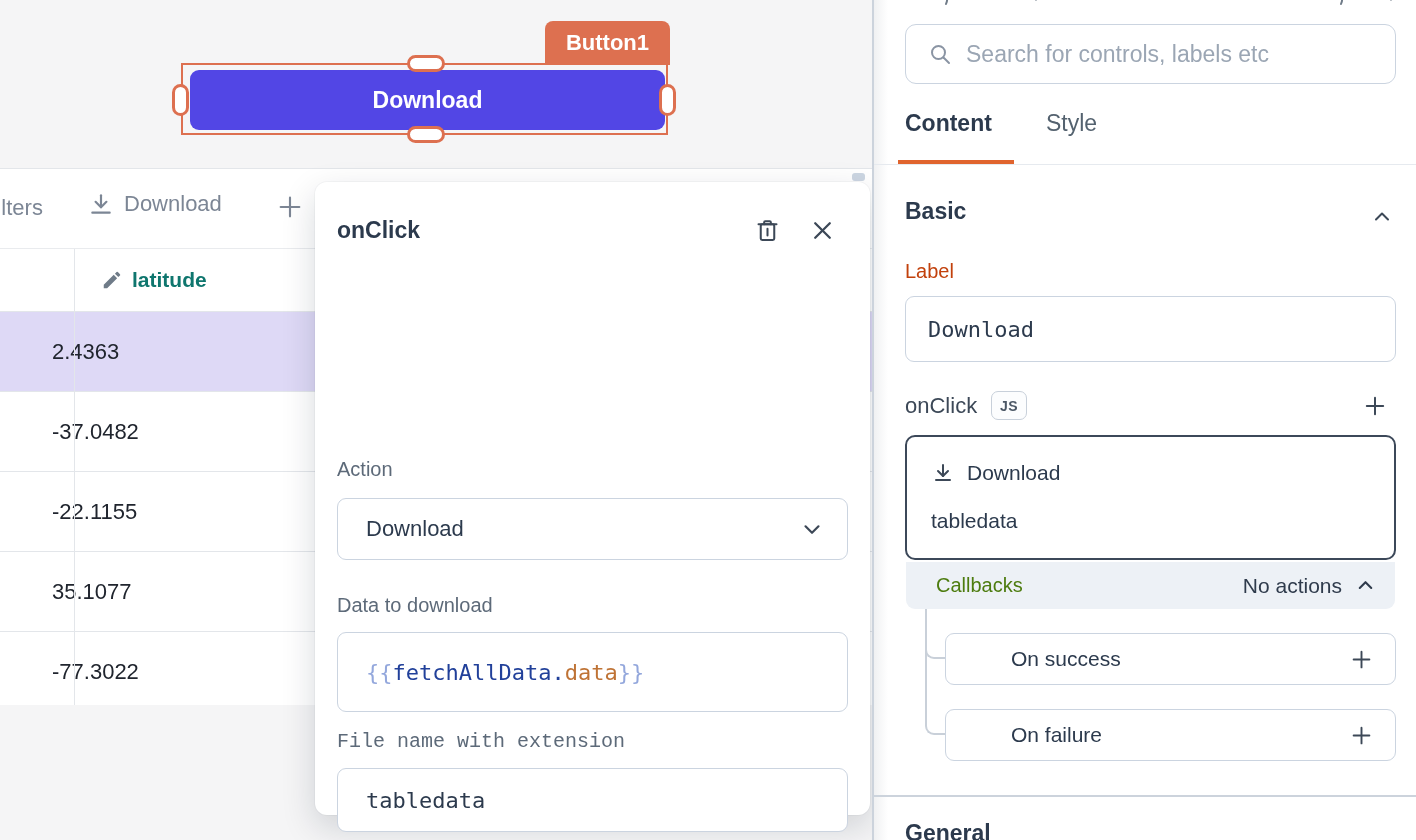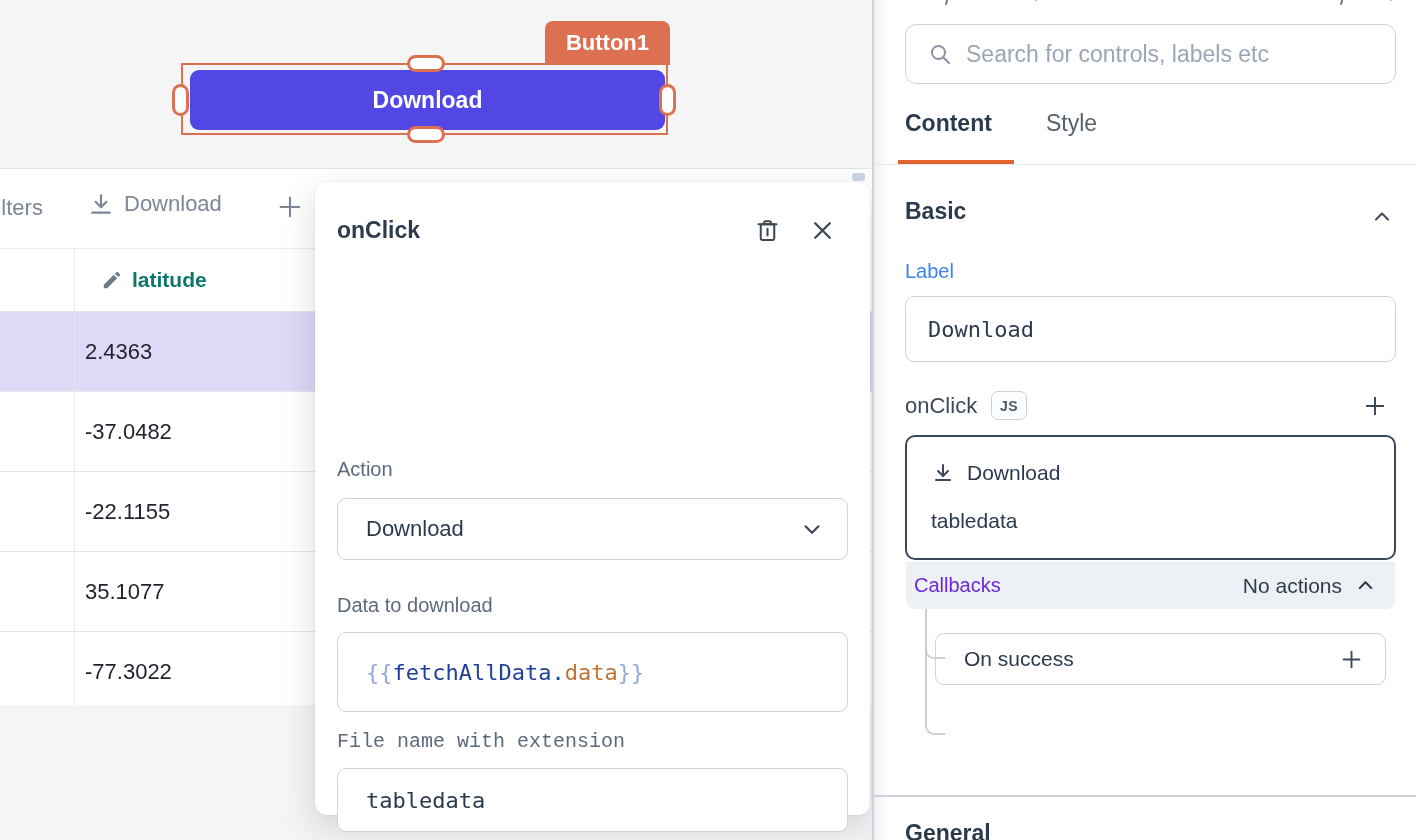--- a/index.html
+++ b/index.html
@@ -33,21 +33,21 @@
   .t-toolbar .tb-filters { position:absolute; left:-17px; top:26px; }
   .tb-download { position:absolute; left:88px; top:22px; display:flex; align-items:center; gap:10px; }
   .tb-plus { position:absolute; left:274px; top:22px; }
   .t-colline { position:absolute; left:74px; top:80px; width:1px; height:457px; background:#e3e6ea; z-index:3; }
   .t-header { position:absolute; left:0; top:80px; width:100%; height:63px; border-bottom:1px solid #e3e6ea;
     display:flex; align-items:center; }
   .t-header .hcell { margin-left:101px; display:flex; align-items:center; gap:9px;
     font-size:21px; font-weight:700; color:#0f766e; }
   .t-row { position:absolute; left:0; width:100%; height:80px; border-bottom:1px solid #e3e6ea;
     display:flex; align-items:center; font-size:22px; color:#20252e; }
-  .t-row span { margin-left:85px; }
+  .t-row span { margin-left:52px; }
   .t-row.hl { background:#ded9f6; }
   .scroll-frag { position:absolute; left:852px; top:173px; width:13px; height:8px; background:#ccd6e2; border-radius:3px; }
 
   
   .popup { position:absolute; left:315px; top:182px; width:555px; height:633px; background:#fff;
     border-radius:12px; box-shadow:0 12px 34px rgba(15,23,42,.16), 0 0 0 1px rgba(15,23,42,.03); z-index:5; }
   .popup .p-title { position:absolute; left:22px; top:35px; font-size:23px; font-weight:700; color:#2c3a4d; }
   .p-icon { position:absolute; top:33px; width:30px; height:30px; display:flex; align-items:center; justify-content:center; color:#3c4857; }
   .p-trash { left:437px; }
   .p-close { left:492px; }
@@ -76,49 +76,49 @@
   .search-box .ph { margin-left:14px; font-size:23px; color:#9ba6b4; }
 
   .tab { position:absolute; top:110px; font-size:23px; }
   .tab.active { left:31px; color:#2c3a4d; font-weight:600; }
   .tab.inactive { left:172px; color:#54626f; }
   .tab-underline { position:absolute; left:24px; top:160px; width:116px; height:5px; background:#e0642e; }
   .tabs-divider { position:absolute; left:0; top:164px; width:100%; height:1px; background:#e6eaef; }
 
   .sec-title { position:absolute; left:31px; font-size:23px; font-weight:700; color:#2c3a4d; }
   .sec-chev { position:absolute; left:496px; color:#3c4857; }
-  .f-label { position:absolute; left:31px; font-size:20px; color:#3b82f6; }
+  .f-label { position:absolute; left:31px; font-size:20px; color:#c2410c; }
   .f-input { position:absolute; left:31px; width:491px; height:66px; border:1px solid #cbd4e0; border-radius:9px;
     display:flex; align-items:center; }
   .f-input .val { margin-left:22px; font-size:22px; color:#2c3a4d; }
 
   .onclick-row { position:absolute; left:31px; top:391px; display:flex; align-items:center; gap:14px; }
   .onclick-row .oc-label { font-size:22px; color:#3c4857; }
   .js-badge { width:36px; height:29px; border:1px solid #c8d0da; border-radius:7px; background:#fcfdfe;
     display:flex; align-items:center; justify-content:center; font-size:14px; font-weight:700; color:#4c5866; letter-spacing:.5px; }
   .oc-plus { position:absolute; left:487px; top:392px; color:#3c4857; }
 
   .action-card { position:absolute; left:31px; top:435px; width:491px; height:125px; border:2px solid #3c4859; border-radius:10px; }
   .action-card .row1 { position:absolute; left:24px; top:24px; display:flex; align-items:center; gap:12px;
     font-size:21px; color:#2c3a4d; }
   .action-card .row2 { position:absolute; left:24px; top:72px; font-size:21px; color:#2c3a4d; }
 
   .callbacks-bar { position:absolute; left:32px; top:562px; width:489px; height:47px; background:#edf1f6;
     border-radius:0 0 9px 9px; display:flex; align-items:center; }
-  .callbacks-bar .cb-label { margin-left:8px; font-size:20px; color:#6d28d9; }
+  .callbacks-bar .cb-label { margin-left:30px; font-size:20px; color:#4d7c0f; }
   .callbacks-bar .cb-right { position:absolute; right:18px; display:flex; align-items:center; gap:12px;
     font-size:21px; color:#2f3b4c; }
 
   .elbow { position:absolute; left:51px; border-left:2px solid #c9d0d9; border-bottom:2px solid #c9d0d9;
     border-bottom-left-radius:9px; width:20px; }
   .elbow.e1 { top:609px; height:50px; }
   .elbow.e2 { top:609px; height:126px; }
 
-  .cb-box { position:absolute; left:61px; width:451px; height:52px; border:1px solid #cbd4e0; border-radius:9px;
-    display:flex; align-items:center; }
+  .cb-box { position:absolute; left:71px; width:451px; height:52px; border:1px solid #cbd4e0; border-radius:9px;
+    display:flex; align-items:center;padding-left:37px; }
   .cb-box .cb-text { margin-left:28px; font-size:21px; color:#2c3a4d; }
   .cb-box .cb-plus { position:absolute; right:20px; color:#3c4857; }
   .cb-box.success { top:633px; }
   .cb-box.failure { top:709px; }
 
   .bottom-divider { position:absolute; left:0; top:795px; width:100%; height:2px; background:#ccd3dc; }
   .general-title { position:absolute; left:31px; top:820px; font-size:23px; font-weight:700; color:#2c3a4d; }
   .general-chev { position:absolute; left:505px; top:833px; color:#3c4857; }
 </style>
 </head>
@@ -316,20 +316,29 @@
 
     <div class="cb-box success">
       <span class="cb-text">On success</span>
       <span class="cb-plus" style="display:flex;">
         <svg width="27" height="27" viewBox="0 0 24 24" fill="none" stroke="#3c4857" stroke-width="1.7" stroke-linecap="round">
             <path d="M12 5v14"></path>
             <path d="M5 12h14"></path>
           </svg>
       </span>
     </div>
+    <div class="cb-box failure">
+      <span class="cb-text">On failure</span>
+      <span class="cb-plus" style="display:flex;">
+        <svg width="27" height="27" viewBox="0 0 24 24" fill="none" stroke="#3c4857" stroke-width="1.7" stroke-linecap="round">
+            <path d="M12 5v14"></path>
+            <path d="M5 12h14"></path>
+          </svg>
+      </span>
+    </div>
 
     <div class="bottom-divider"></div>
     <div class="general-title">General</div>
     <div class="general-chev">
       <svg width="24" height="24" viewBox="0 0 24 24" fill="none" stroke="#3c4857" stroke-width="2" stroke-linecap="round" stroke-linejoin="round">
           <path d="M6 14.5l6-6 6 6"></path>
         </svg>
     </div>
   </div>
 

